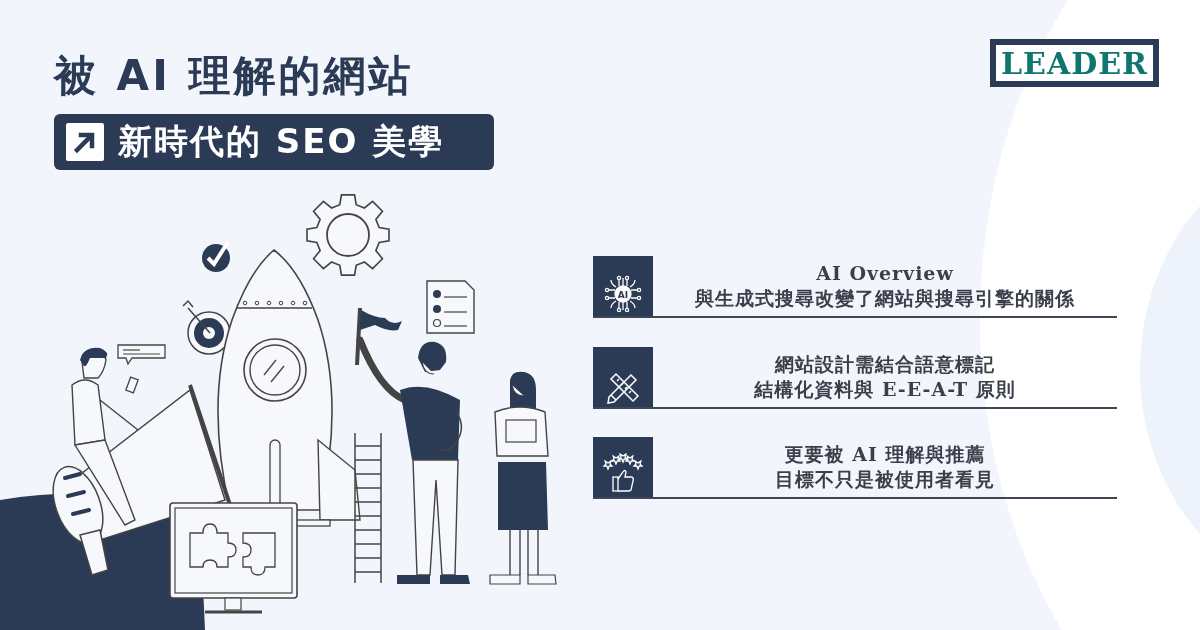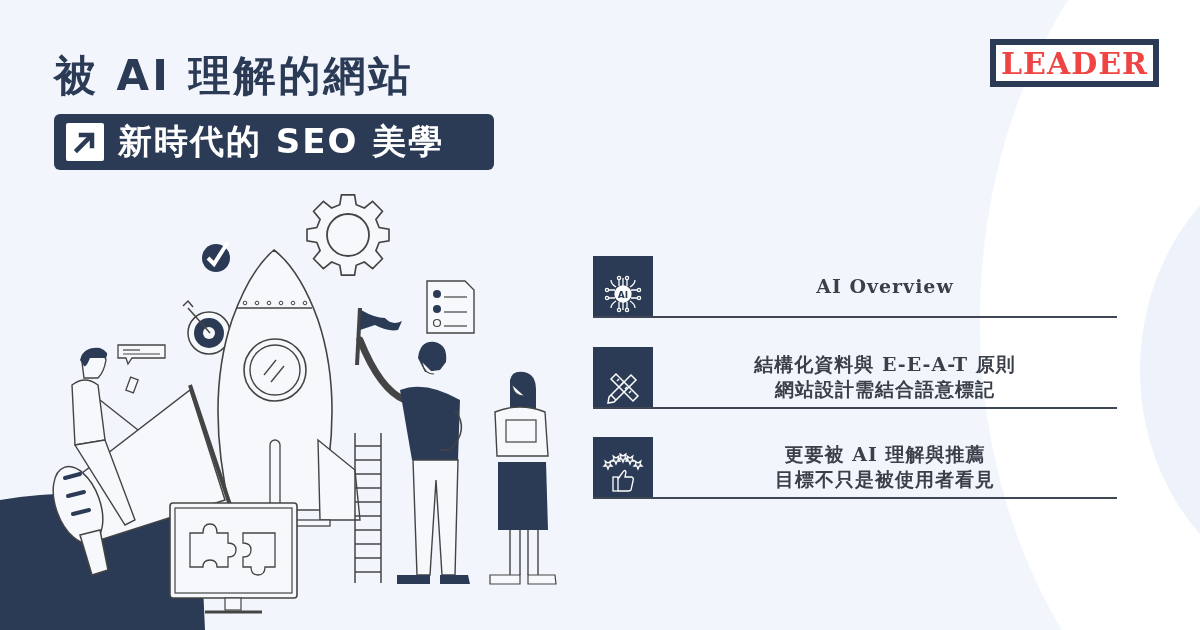--- a/index.html
+++ b/index.html
@@ -43,21 +43,21 @@
     }
     .logo {
       position: absolute; left: 990px; top: 39px;
       width: 169px; height: 48px;
       background: #2b3a55; padding: 6px;
     }
     .logo .inner {
       width: 100%; height: 100%; background: #ffffff;
       display: flex; align-items: center; justify-content: center;
       font-family: "DejaVu Serif", "Liberation Serif", serif;
-      font-weight: bold; font-size: 30px; color: #ef4444; letter-spacing: 1px;
+      font-weight: bold; font-size: 30px; color: #0f766e; letter-spacing: 1px;
     }
     .card {
       position: absolute; left: 593px; width: 524px; height: 62px;
       border-bottom: 2px solid #3f4654;
       display: flex;
     }
     .card .icon-box {
       width: 60px; height: 60px; background: #2b3a55;
       display: flex; align-items: flex-end; justify-content: center; flex-shrink: 0;
     }
@@ -231,38 +231,39 @@
         <circle cx="38" cy="26" r="1.6"></circle>
       <circle cx="18" cy="6" r="1.6"></circle>
         <circle cx="26" cy="6" r="1.6"></circle>
       <circle cx="18" cy="38" r="1.6"></circle>
         <circle cx="26" cy="38" r="1.6"></circle>
       <path d="M15 15 Q10 12 10 8 M29 15 Q34 12 34 8 M15 29 Q10 32 10 36 M29 29 Q34 32 34 36"></path>
     </svg>
   </div>
   <div class="text">
     <span>AI Overview</span>
+    <span>與生成式搜尋改變了網站與搜尋引擎的關係</span>
   </div>
 </div>
 
 <div class="card" style="top:347px;">
   <div class="icon-box">
     <svg width="40" height="40" viewBox="0 0 40 40" fill="none" stroke="#fff" stroke-width="1.5">
       <path d="M6 30 L28 8 L33 13 L11 35 L5 36 Z"></path>
       <line x1="8" y1="28" x2="13" y2="33"></line>
       <path d="M8 12 L13 7 L35 29 L30 34 Z"></path>
       <line x1="14" y1="14" x2="16" y2="12"></line>
         <line x1="18" y1="18" x2="20" y2="16"></line>
       <line x1="22" y1="22" x2="24" y2="20"></line>
         <line x1="26" y1="26" x2="28" y2="24"></line>
     </svg>
   </div>
   <div class="text">
+    <span>網站設計需結合語意標記</span>
     <span>結構化資料與 E-E-A-T 原則</span>
-    <span>網站設計需結合語意標記</span>
   </div>
 </div>
 
 <div class="card" style="top:437px;">
   <div class="icon-box">
     <svg width="44" height="44" viewBox="0 0 44 44" fill="none" stroke="#fff" stroke-width="1.3">
       <polygon points="7,16 8.2,13 11,13 9,11 9.8,8 7,10 4.2,8 5,11 3,13 5.8,13"></polygon>
       <polygon points="15,11 16.2,8 19,8 17,6 17.8,3 15,5 12.2,3 13,6 11,8 13.8,8"></polygon>
       <polygon points="22,9 23.2,6 26,6 24,4 24.8,1 22,3 19.2,1 20,4 18,6 20.8,6"></polygon>
       <polygon points="29,11 30.2,8 33,8 31,6 31.8,3 29,5 26.2,3 27,6 25,8 27.8,8"></polygon>

